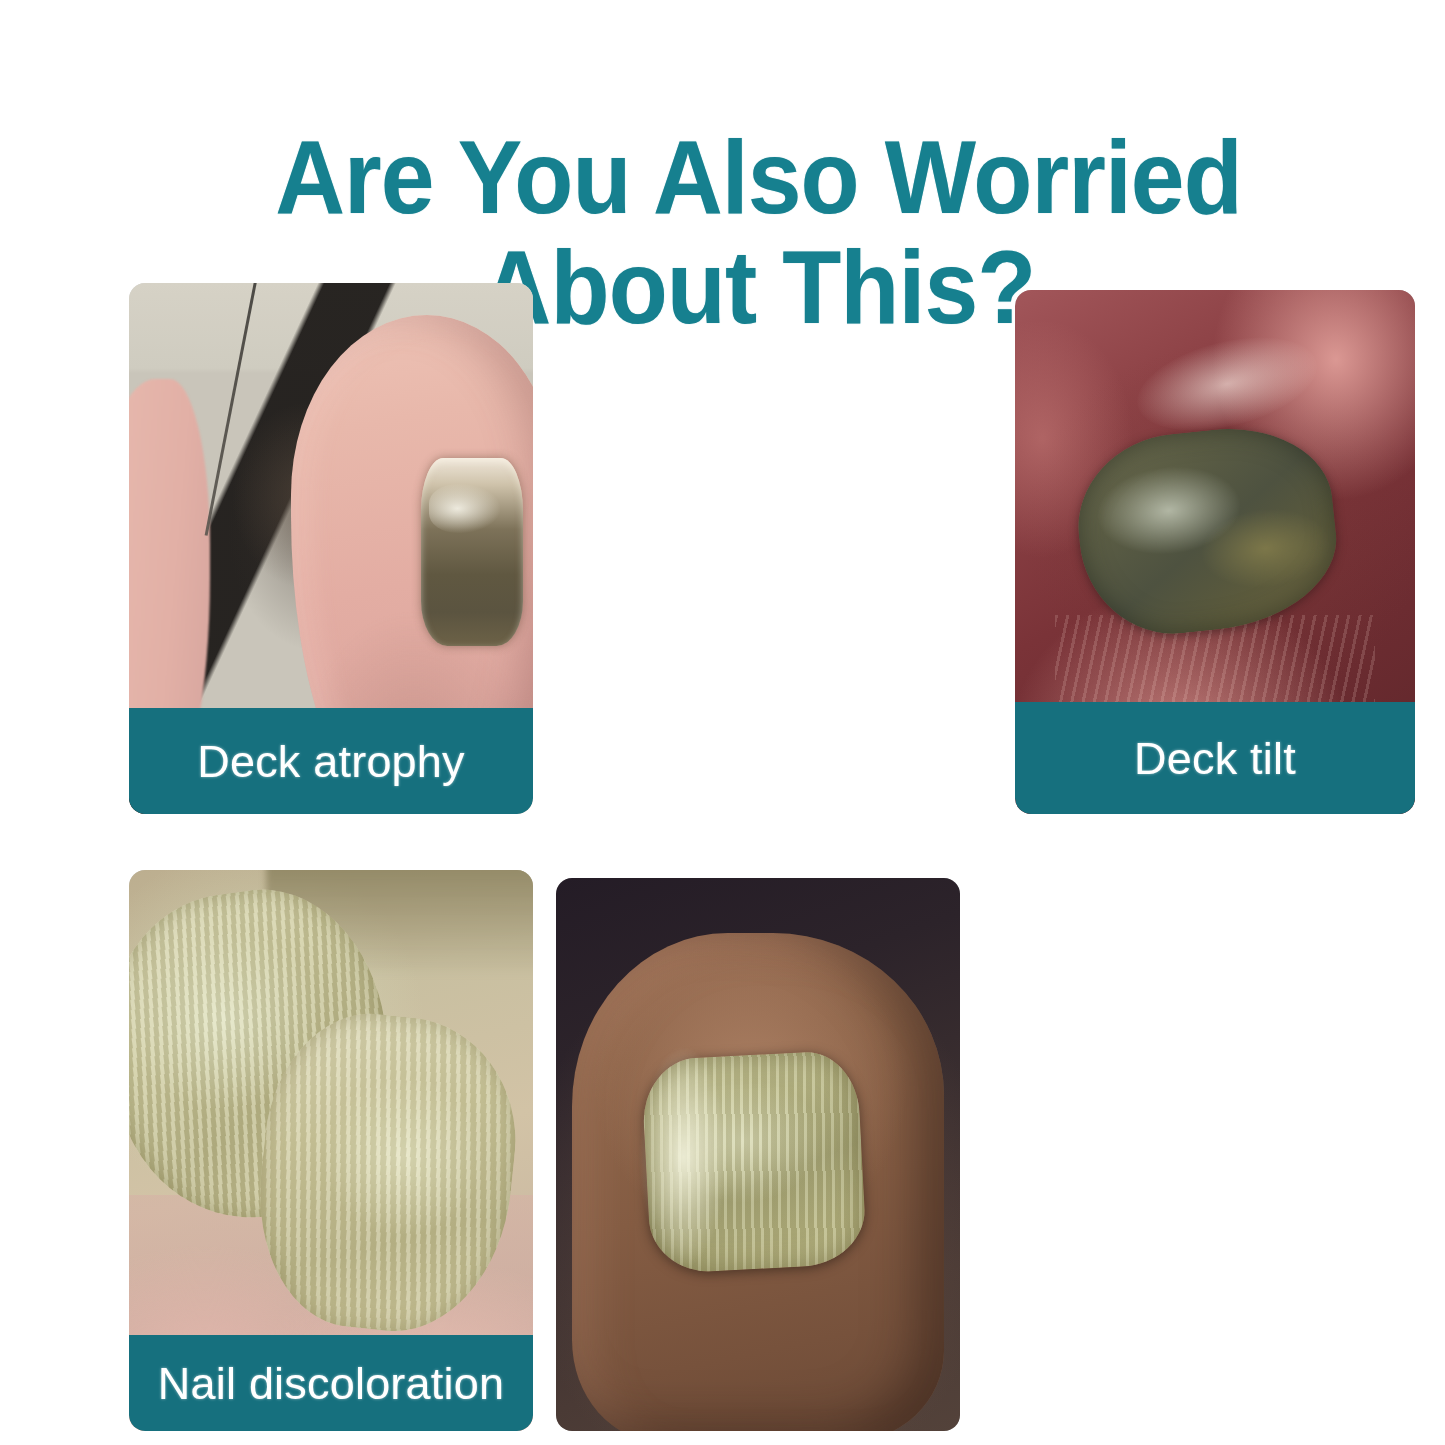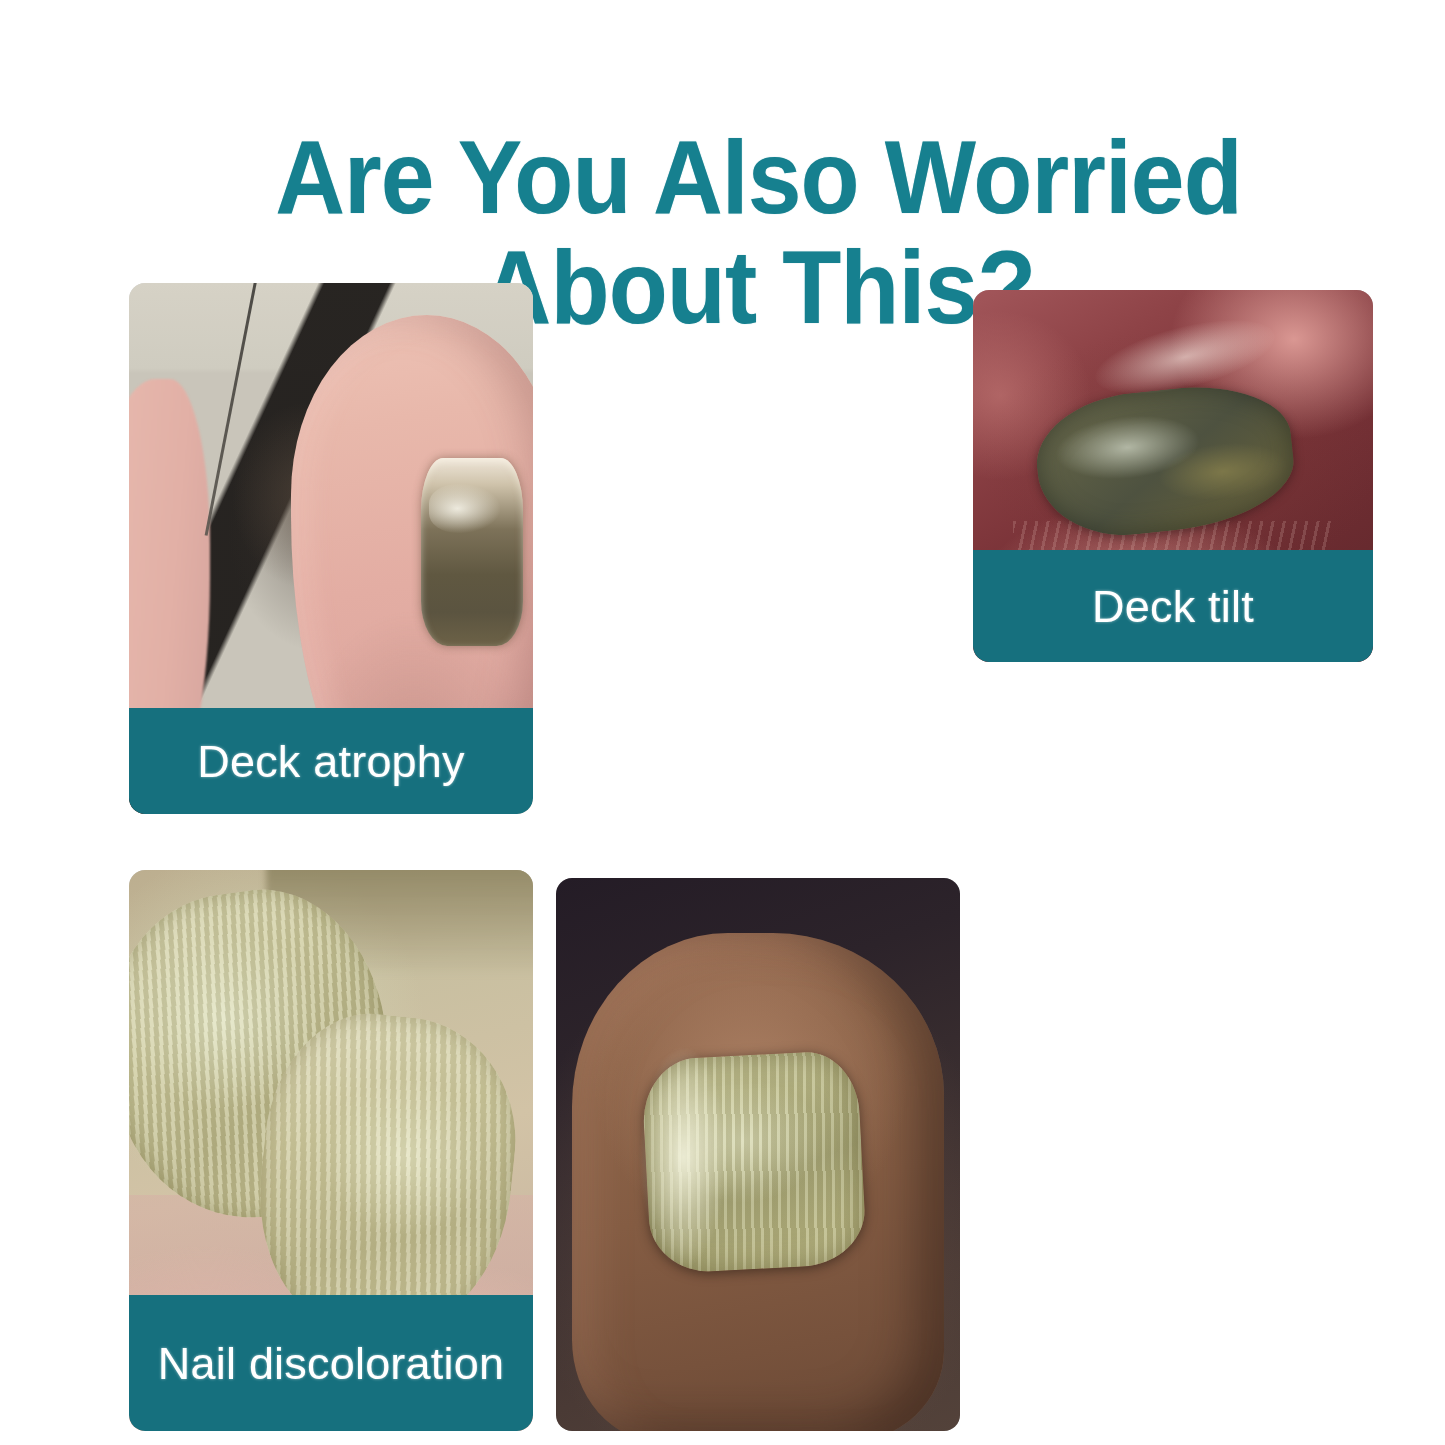--- a/index.html
+++ b/index.html
@@ -93,32 +93,32 @@
     font-size: 45px;
     line-height: 1;
     letter-spacing: 0.2px;
     text-shadow: 0 0 3px rgba(255,255,255,0.55);
     white-space: nowrap;
   }
 
   
   #card-1 { left: 0px;   top: 2px;  width: 404px; height: 531px; }
   #card-2 { left: 426px; top: 17px; width: 406px; height: 516px; }
-  #card-3 { left: 844px; top: 9px;  width: 400px; height: 372px; }
+  #card-3 { left: 886px; top: 9px;  width: 400px; height: 524px; }
 
   
   #card-4 { left: 0px;   top: 589px; width: 404px; height: 561px; }
   #card-5 { left: 427px; top: 597px; width: 404px; height: 553px; }
   #card-6 { left: 862px; top: 592px; width: 402px; height: 534px; }
 
   
   #card-1 .caption { height: 106px; }
   #card-2 .caption { height: 106px; }
   #card-3 .caption { height: 112px; }
-  #card-4 .caption { height: 136px; }
+  #card-4 .caption { height: 96px; }
   #card-5 .caption { height: 130px; }
   #card-6 .caption { height: 118px; }
 
   
 
   
   #photo-1 .inner {
     background:
       radial-gradient(ellipse 120px 150px at 44% 40%, rgba(90,75,62,0.55) 0%, rgba(90,75,62,0.0) 62%),
       radial-gradient(ellipse 130px 170px at 47% 47%, rgba(60,52,46,0.40) 0%, rgba(60,52,46,0) 70%),

